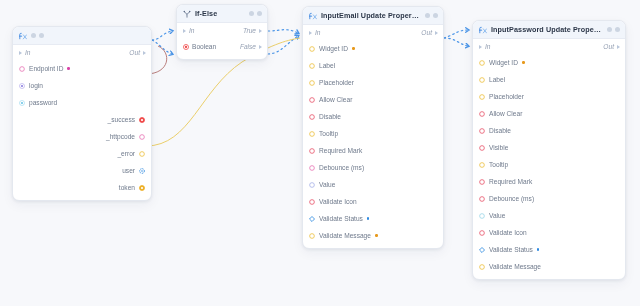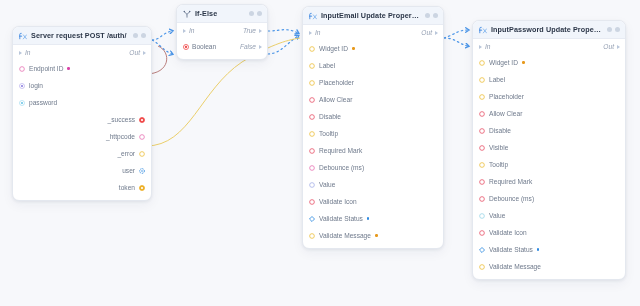--- a/index.html
+++ b/index.html
@@ -91,21 +91,20 @@
     <path d="M146,146 C190,146 200,90 242,62 C268,46 286,40 300,38" fill="none" stroke="#e9c95a" stroke-width="0.9"></path>
   </svg>
 
   <div class="node" id="node-server">
     <div class="node-header">
       <svg class="hdr-icon" viewBox="0 0 10 10">
         <path d="M1,8.5 L1,3 Q1,1.3 2.8,1.6" stroke="#3b86e0" stroke-width="1.1" fill="none" stroke-linecap="round"></path>
         <path d="M0.2,5.2 L3.4,5.2" stroke="#3b86e0" stroke-width="1.1" stroke-linecap="round"></path>
         <path d="M5.4,3.6 L9.4,8.6 M9.4,3.6 L5.4,8.6" stroke="#7fb4ee" stroke-width="1.1" stroke-linecap="round"></path>
       </svg>
-      <span class="node-title">Server request POST /auth/</span>
       <span class="hdr-btns">
         <i class="hdr-btn"></i>
         <i class="hdr-btn"></i>
       </span>
     </div>
     <div class="io-row">
       <span class="io-side">
         <i class="tri"></i>
         <span class="io-label">In</span>
       </span>

